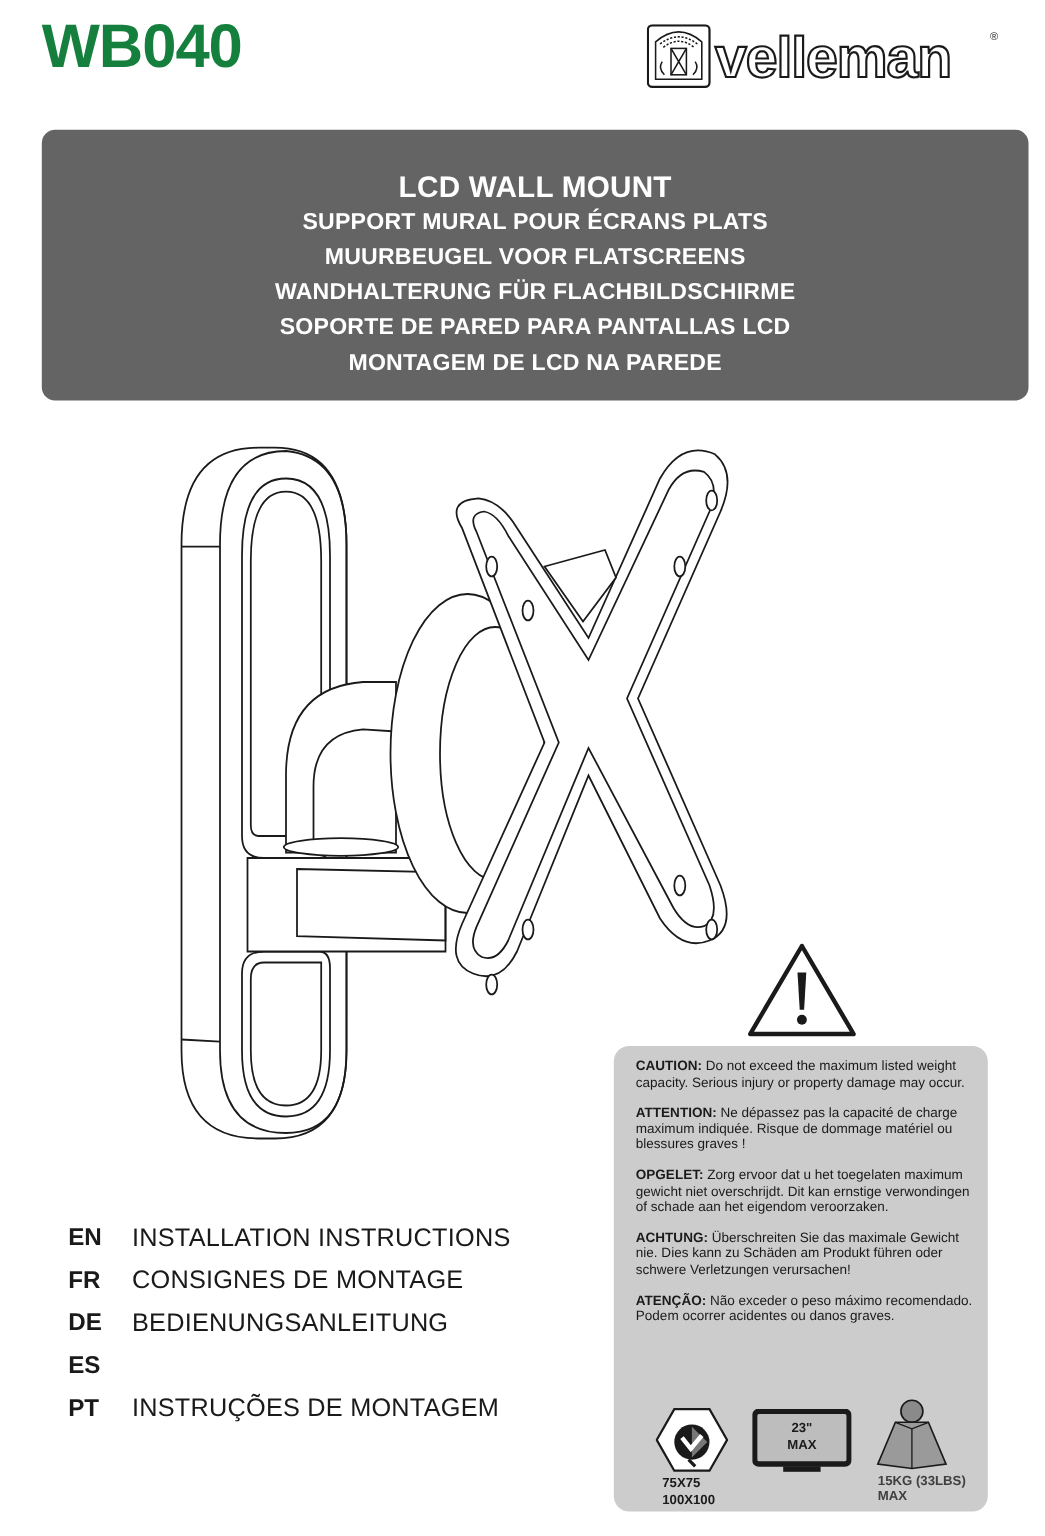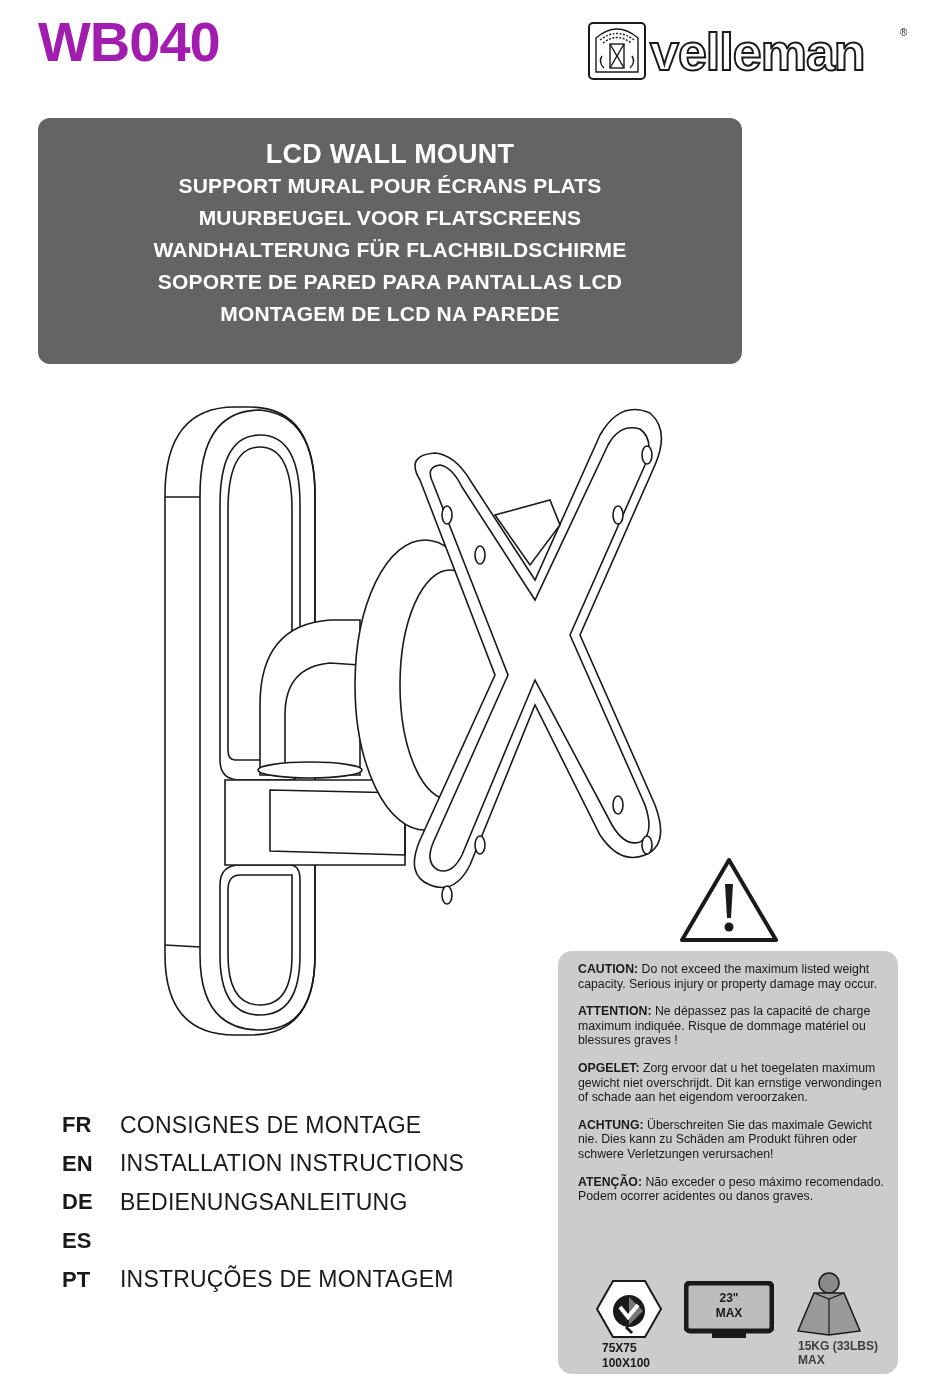--- a/index.html
+++ b/index.html
@@ -1,23 +1,23 @@
 <!DOCTYPE html>
 <html><head>
 <meta charset="utf-8">
 <style>
   * { margin: 0; padding: 0; box-sizing: border-box; }
   html, body { width: 950px; height: 1396px; background: #ffffff; overflow: hidden; }
   body { position: relative; font-family: "Liberation Sans", sans-serif; color: #1a1a1a; }
 
-  .model { position: absolute; left: 38px; top: 14px; font-size: 56px; font-weight: bold; letter-spacing: -1px; color: #a21caf; line-height: 1; }
+  .model { position: absolute; left: 38px; top: 14px; font-size: 56px; font-weight: bold; letter-spacing: -1px; color: #15803d; line-height: 1; }
 
   .logo { position: absolute; left: 588px; top: 22px; width: 324px; height: 58px; }
 
-  .banner { position: absolute; left: 38px; top: 118px; width: 704px; height: 246px; background: #656465; border-radius: 12px; text-align: center; padding-top: 20px; }
+  .banner { position: absolute; left: 38px; top: 118px; width: 897px; height: 246px; background: #656465; border-radius: 12px; text-align: center; padding-top: 36px; }
   .banner .line { color: #fff; font-weight: bold; font-size: 21px; line-height: 32px; letter-spacing: 0.2px; }
   .banner .line.first { font-size: 27px; line-height: 32px; }
 
   .drawing { position: absolute; left: 150px; top: 395px; width: 540px; height: 650px; }
 
   .warn-tri { position: absolute; left: 678px; top: 856px; width: 102px; height: 88px; }
 
   .warning-box { position: absolute; left: 558px; top: 951px; width: 340px; height: 423px; background: #cccccc; border-radius: 14px; padding: 11px 14px 0 20px; }
   .warning-box p { font-size: 12.3px; line-height: 14.6px; color: #1a1a1a; margin-bottom: 13px; }
   .warning-box p b { font-weight: bold; }
@@ -143,26 +143,26 @@
     </svg>
     <div class="weight-lbl">
       <div>15KG (33LBS)</div>
       <div>MAX</div>
     </div>
   </div>
 </div>
 
 <div class="lang-list">
   <div class="lang-row">
+    <span class="lang-code">EN</span>
+    <span class="lang-title">INSTALLATION INSTRUCTIONS</span>
+  </div>
+  <div class="lang-row">
     <span class="lang-code">FR</span>
     <span class="lang-title">CONSIGNES DE MONTAGE</span>
-  </div>
-  <div class="lang-row">
-    <span class="lang-code">EN</span>
-    <span class="lang-title">INSTALLATION INSTRUCTIONS</span>
   </div>
   <div class="lang-row">
     <span class="lang-code">DE</span>
     <span class="lang-title">BEDIENUNGSANLEITUNG</span>
   </div>
   <div class="lang-row">
     <span class="lang-code">ES</span>
   </div>
   <div class="lang-row">
     <span class="lang-code">PT</span>

